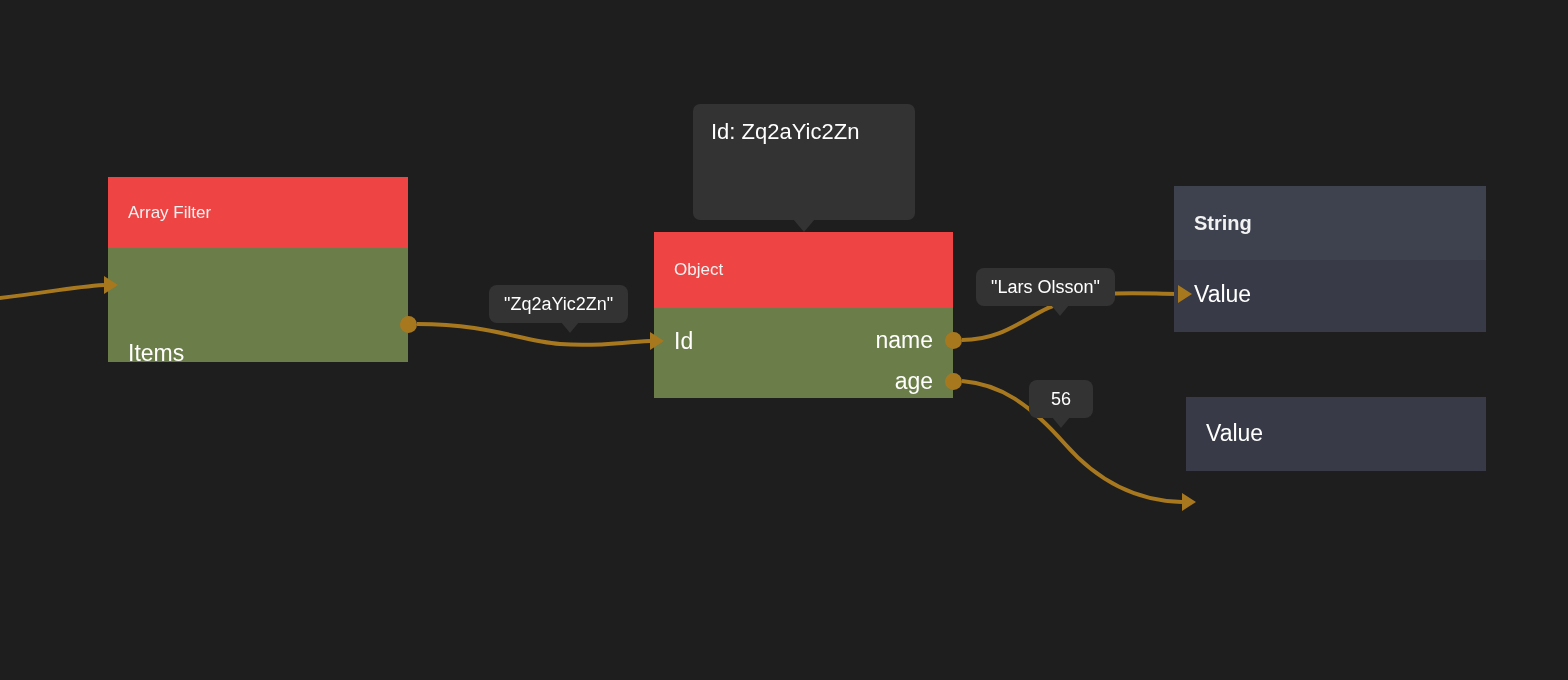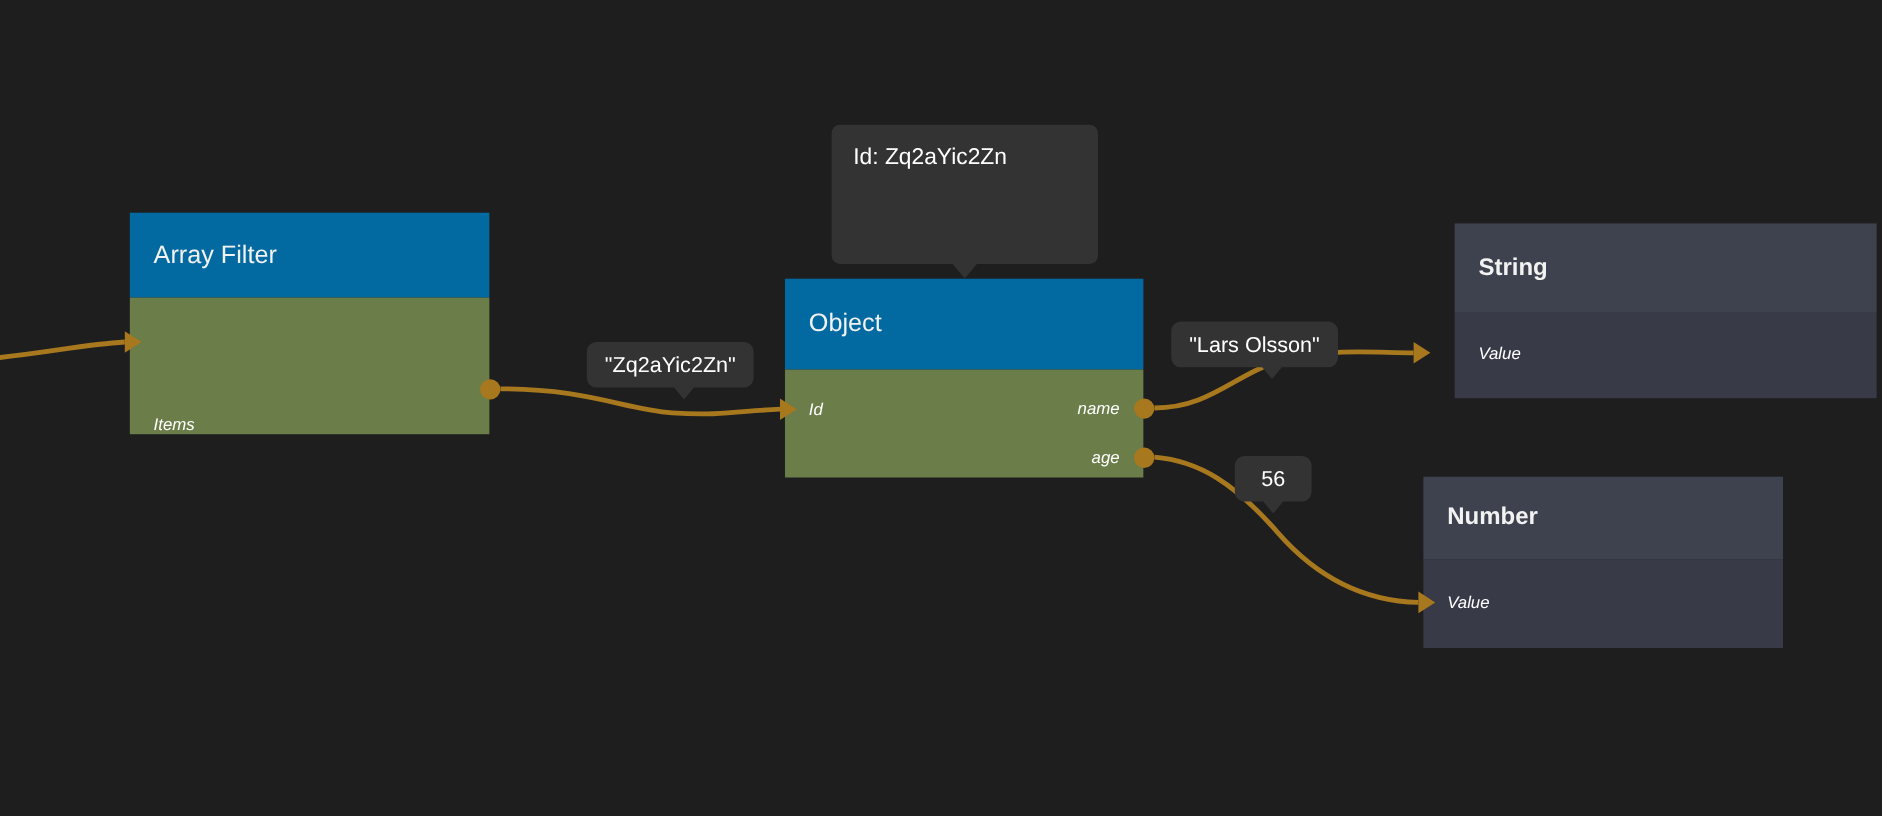--- a/index.html
+++ b/index.html
@@ -43,22 +43,22 @@
     align-items: center;
     color: #f2f2f2;
   }
   .node-body {
     position: relative;
     box-sizing: border-box;
   }
 
   
   .node.green .node-header {
-    background: #0369a1;
-    font-size: 21px;
+    background: #ef4444;
+    font-size: 17px;
     font-weight: 400;
     padding: 0 20px;
   }
   .node.green .node-body {
     background: #6b7d48;
   }
 
   
   .node.slate .node-header {
     background: #3e424e;
@@ -72,22 +72,21 @@
 
   
   .port-row {
     position: absolute;
     display: flex;
     align-items: center;
     width: 100%;
     box-sizing: border-box;
     height: 26px;
     color: #ffffff;
-    font-size: 14px;
-    font-style: italic;
+    font-size: 23px;
   }
   .port-row.in {
     justify-content: flex-start;
     padding-left: 20px;
   }
   .port-row.out {
     justify-content: flex-end;
     padding-right: 20px;
   }
   .port-label {
@@ -113,21 +112,21 @@
     border-radius: 50%;
     background: #a8781f;
   }
 
   
   .tooltip {
     position: absolute;
     background: #333333;
     border-radius: 7px;
     color: #ffffff;
-    font-size: 19px;
+    font-size: 22px;
     line-height: 35px;
     padding: 10px 18px;
     box-sizing: border-box;
     z-index: 20;
     white-space: nowrap;
   }
   .tooltip-tail {
     position: absolute;
     width: 0;
     height: 0;
@@ -208,36 +207,33 @@
       <div class="port-row out" style="top:73px; transform:translateY(-50%);padding-left:30px;">
         <span class="port-label">age</span>
       </div>
     </div>
   </div>
 
   <div class="port-marker input" style="left:650px; top:332px;"></div>
   <div class="port-marker output" style="left:945px; top:332px;"></div>
   <div class="port-marker output" style="left:945px; top:373px;"></div>
 
-  <div class="node slate" style="left:1212px; top:186px; width:352px; height:146px;">
+  <div class="node slate" style="left:1174px; top:186px; width:312px; height:146px;">
     <div class="node-header" style="height:74px;">
       <span>String</span>
     </div>
     <div class="node-body" style="height:72px;">
       <div class="port-row in" style="top:34px; transform:translateY(-50%);">
         <span class="port-label">Value</span>
       </div>
     </div>
   </div>
   <div class="port-marker input" style="left:1178px; top:285px;"></div>
 
   <div class="node slate" style="left:1186px; top:397px; width:300px; height:143px;">
-    <div class="node-header" style="height:69px;">
-      <span>Number</span>
-    </div>
     <div class="node-body" style="height:74px;">
       <div class="port-row in" style="top:36px; transform:translateY(-50%);">
         <span class="port-label">Value</span>
       </div>
     </div>
   </div>
   <div class="port-marker input" style="left:1182px; top:493px;"></div>
 
   <div class="tooltip" style="left:693px; top:104px; width:222px; height:116px;">
     <span class="tooltip-line">Id: Zq2aYic2Zn</span>

